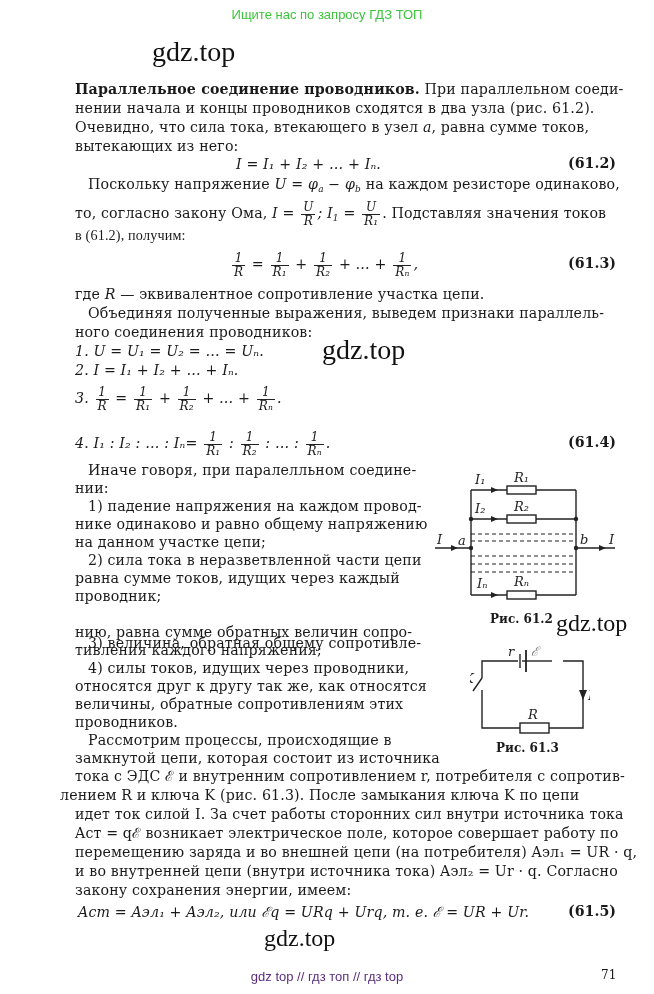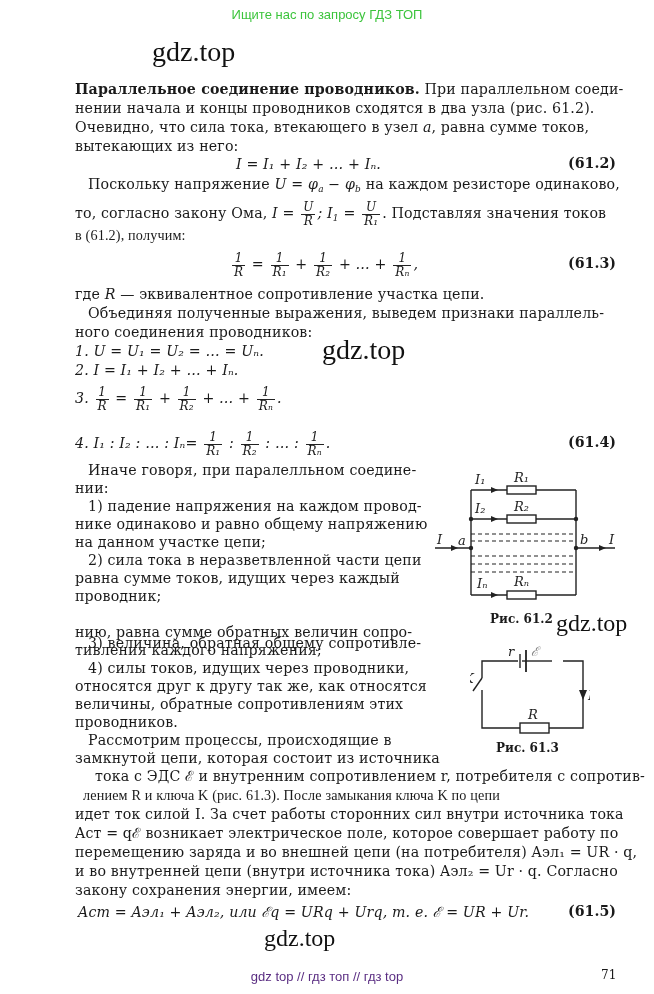--- a/index.html
+++ b/index.html
@@ -164,22 +164,22 @@
   <g font-family="DejaVu Serif, serif" font-style="italic" font-size="13" fill="#222">
     <text x="38" y="16">r</text>
     <text x="61" y="16" fill="#888">ℰ</text>
     <text x="-6" y="43">K</text>
     <text x="118" y="60">I</text>
     <text x="58" y="79">R</text>
   </g>
 </svg>
 <div class="cap" style="left:496px;top:741px;">Рис. 61.3</div>
 
-<div class="line" style="left:75px;top:767px;margin-left:20px;">тока с ЭДС ℰ и внутренним сопротивлением r, потребителя с сопротив-</div>
-<div class="line" style="left:83px;top:786px;font-family:Liberation Serif, serif;">лением R и ключа K (рис. 61.3). После замыкания ключа K по цепи</div>
+<div class="line" style="left:75px;top:767px;">тока с ЭДС ℰ и внутренним сопротивлением r, потребителя с сопротив-</div>
+<div class="line" style="left:60px;top:786px;">лением R и ключа K (рис. 61.3). После замыкания ключа K по цепи</div>
 <div class="line" style="left:75px;top:805px;">идет ток силой I. За счет работы сторонних сил внутри источника тока</div>
 <div class="line" style="left:75px;top:824px;">Aст = qℰ возникает электрическое поле, которое совершает работу по</div>
 <div class="line" style="left:75px;top:843px;">перемещению заряда и во внешней цепи (на потребителя) Aэл₁ = UR · q,</div>
 <div class="line" style="left:75px;top:862px;">и во внутренней цепи (внутри источника тока) Aэл₂ = Ur · q. Согласно</div>
 <div class="line" style="left:75px;top:881px;">закону сохранения энергии, имеем:</div>
 <div class="line it" style="left:78px;top:903px;">Aст = Aэл₁ + Aэл₂, или ℰq = URq + Urq, т. е.  ℰ = UR + Ur.</div>
 <div class="eqno" style="top:903px;">(61.5)</div>
 
 <div class="abs wm" style="left:264px;top:925px;font-size:24px;">gdz.top</div>
 <div class="abs pgno" style="left:601px;top:968px;">71</div>

